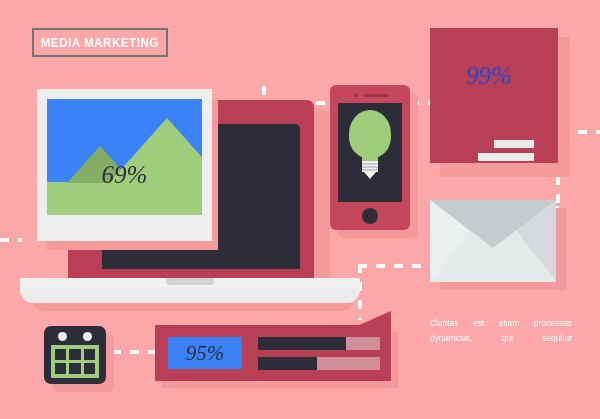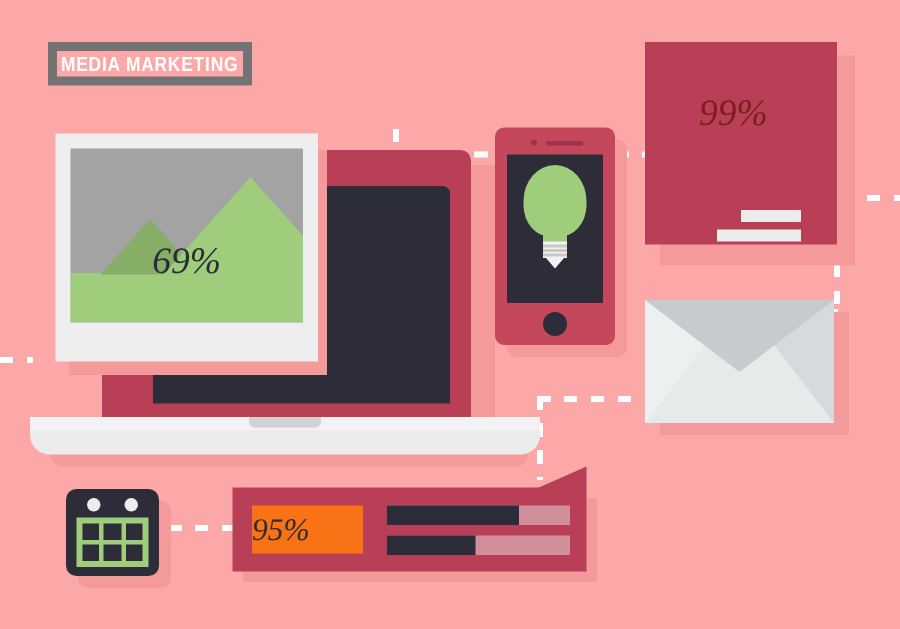--- a/index.html
+++ b/index.html
@@ -19,21 +19,21 @@
     height: 419px;
     background: #fca8a8;
     overflow: hidden;
   }
   .abs { position: absolute; }
 
   
   #media-marketing-badge {
     left: 32px; top: 28px;
     width: 136px; height: 29px;
-    border: 6px solid #737373;
+    border: 2px solid #737373;
     box-sizing: border-box;
     display: flex;
     align-items: center;
     justify-content: center;
   }
   #media-marketing-badge .badge-text {
     color: #ffffff;
     font-size: 13.5px;
     font-weight: bold;
     letter-spacing: 0.6px;
@@ -123,21 +123,21 @@
     background: #f49a9a;
   }
   #photo-card {
     left: 37px; top: 89px;
     width: 175px; height: 152px;
     background: #eeeeee;
   }
   #photo-inner {
     left: 10px; top: 10px;
     width: 155px; height: 116px;
-    background: #a3a3a3;
+    background: #3b82f6;
     overflow: hidden;
   }
   #photo-ground {
     left: 0; bottom: 0;
     width: 155px; height: 33px;
     background: #9fcd7c;
   }
   .mountain { width: 0; height: 0; border-style: solid; }
   #photo-mtn-back {
     left: 20px; top: 47px;
@@ -234,21 +234,21 @@
     width: 128px; height: 135px;
     background: #b83f55;
   }
   #book-percent {
     left: 430px; top: 62px;
     width: 118px;
     text-align: center;
     font-family: "Liberation Serif", serif;
     font-style: italic;
     font-size: 25px;
-    color: #7f1d1d;
+    color: #1d4ed8;
   }
   #book-line-1 {
     left: 494px; top: 140px;
     width: 40px; height: 8px;
     background: #ececec;
   }
   #book-line-2 {
     left: 478px; top: 153px;
     width: 56px; height: 8px;
     background: #ececec;
@@ -355,23 +355,24 @@
   #stats-notch {
     left: 357px; top: 311px;
     width: 0; height: 0;
     border-style: solid;
     border-width: 0 0 15px 34px;
     border-color: transparent transparent #b83f55 transparent;
   }
   #stats-percent-box {
     left: 168px; top: 337px;
     width: 74px; height: 32px;
-    background: #f97316;
+    background: #3b82f6;
     display: flex;
     align-items: center;
+    justify-content: center;
   }
   #stats-percent-box .pct {
     font-family: "Liberation Serif", serif;
     font-style: italic;
     font-size: 21px;
     color: #2d2d3a;
   }
   .bar-track {
     background: #d18f9c;
     height: 13px;
@@ -497,14 +498,15 @@
   <div class="abs" id="stats-percent-box">
     <span class="pct">95%</span>
   </div>
   <div class="abs bar-track" id="bar-1">
     <div class="bar-fill" style="width: 72%;"></div>
   </div>
   <div class="abs bar-track" id="bar-2">
     <div class="bar-fill" style="width: 48%;"></div>
   </div>
 
+  <div class="abs lorem" id="bottom-paragraph">Claritas est etiam processus dynamicus, qui sequitur</div>
 
 </div>
 
 </body></html>

